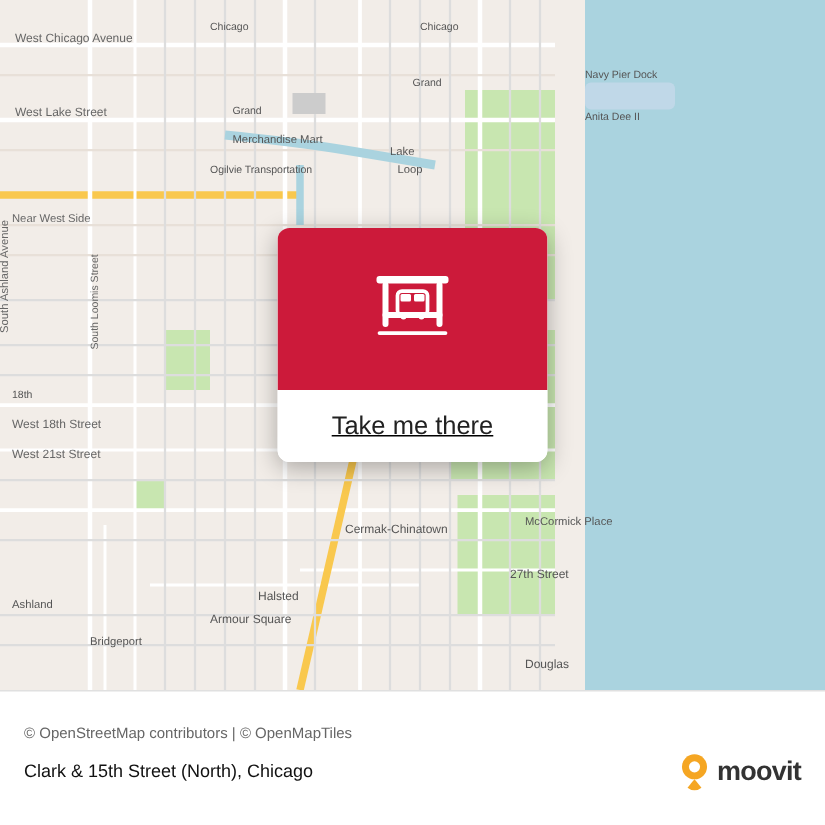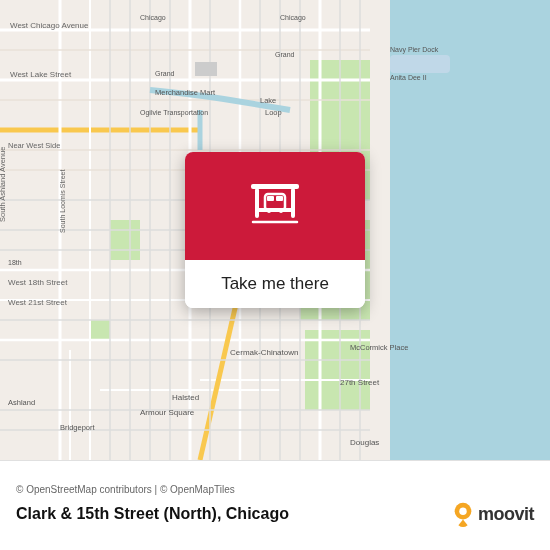--- a/index.html
+++ b/index.html
@@ -30,20 +30,21 @@
       left: 50%;
       transform: translate(-50%, -50%);
       width: 180px;
       background: white;
       border-radius: 8px;
       box-shadow: 0 4px 16px rgba(0,0,0,0.3);
       overflow: hidden;
       display: flex;
       flex-direction: column;
       align-items: center;
+      text-decoration: underline;
     }
 
     #card-icon-bg {
       width: 100%;
       background: #cc1a3a;
       display: flex;
       align-items: center;
       justify-content: center;
       padding: 22px 20px;
     }
@@ -80,22 +81,22 @@
       margin-bottom: 6px;
     }
 
     #location-row {
       display: flex;
       align-items: center;
       justify-content: space-between;
     }
 
     #location-name {
-      font-size: 16px;
-      font-weight: 700;
+      font-size: 12px;
+      font-weight: 400;
       color: #111;
     }
 
     #moovit-logo {
       display: flex;
       align-items: center;
       gap: 4px;
     }
 
     #moovit-pin {

